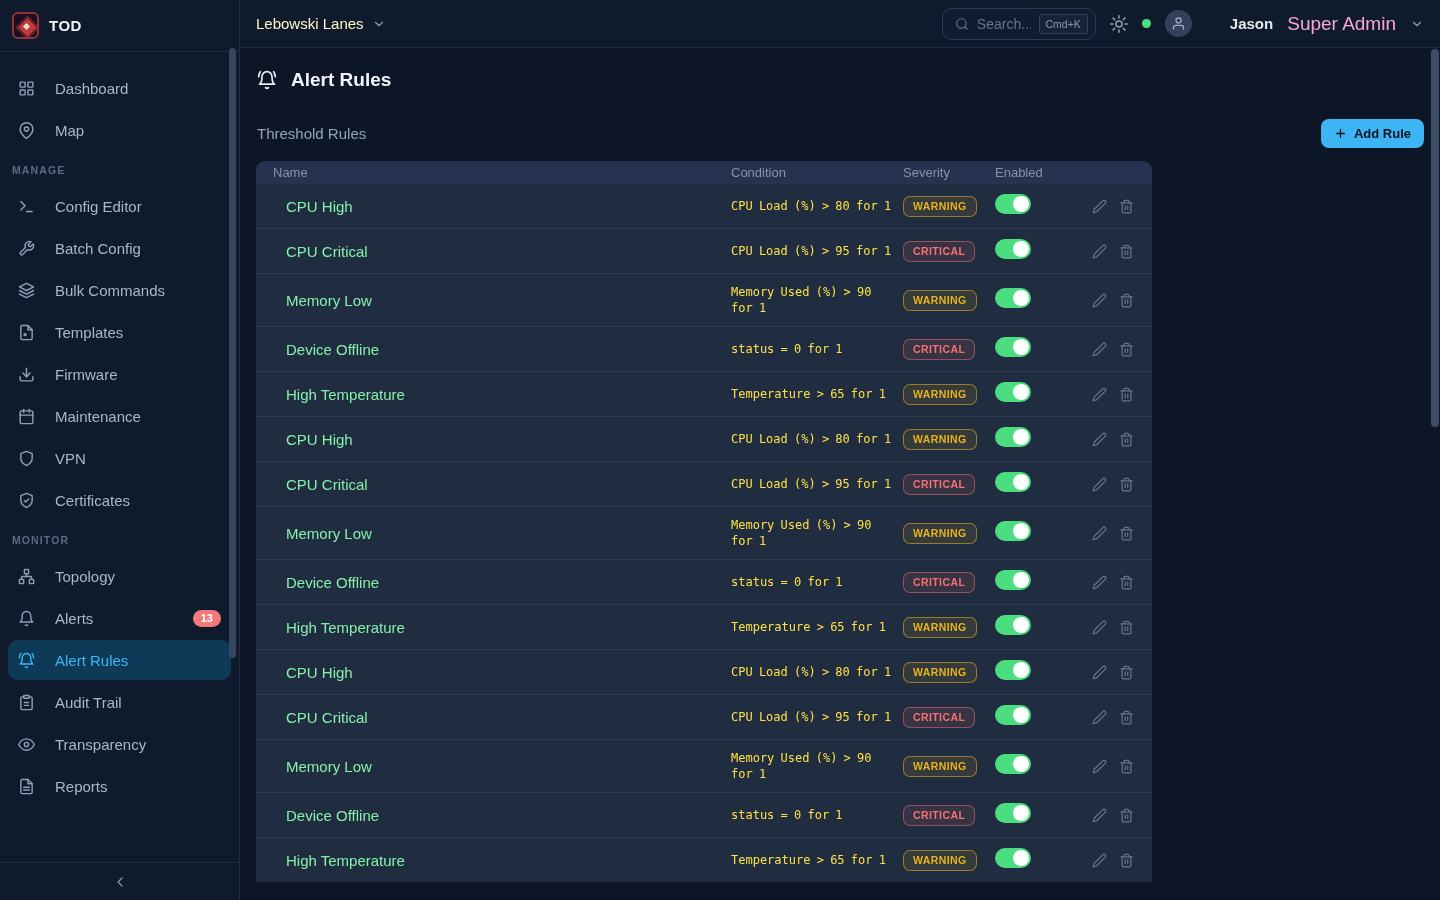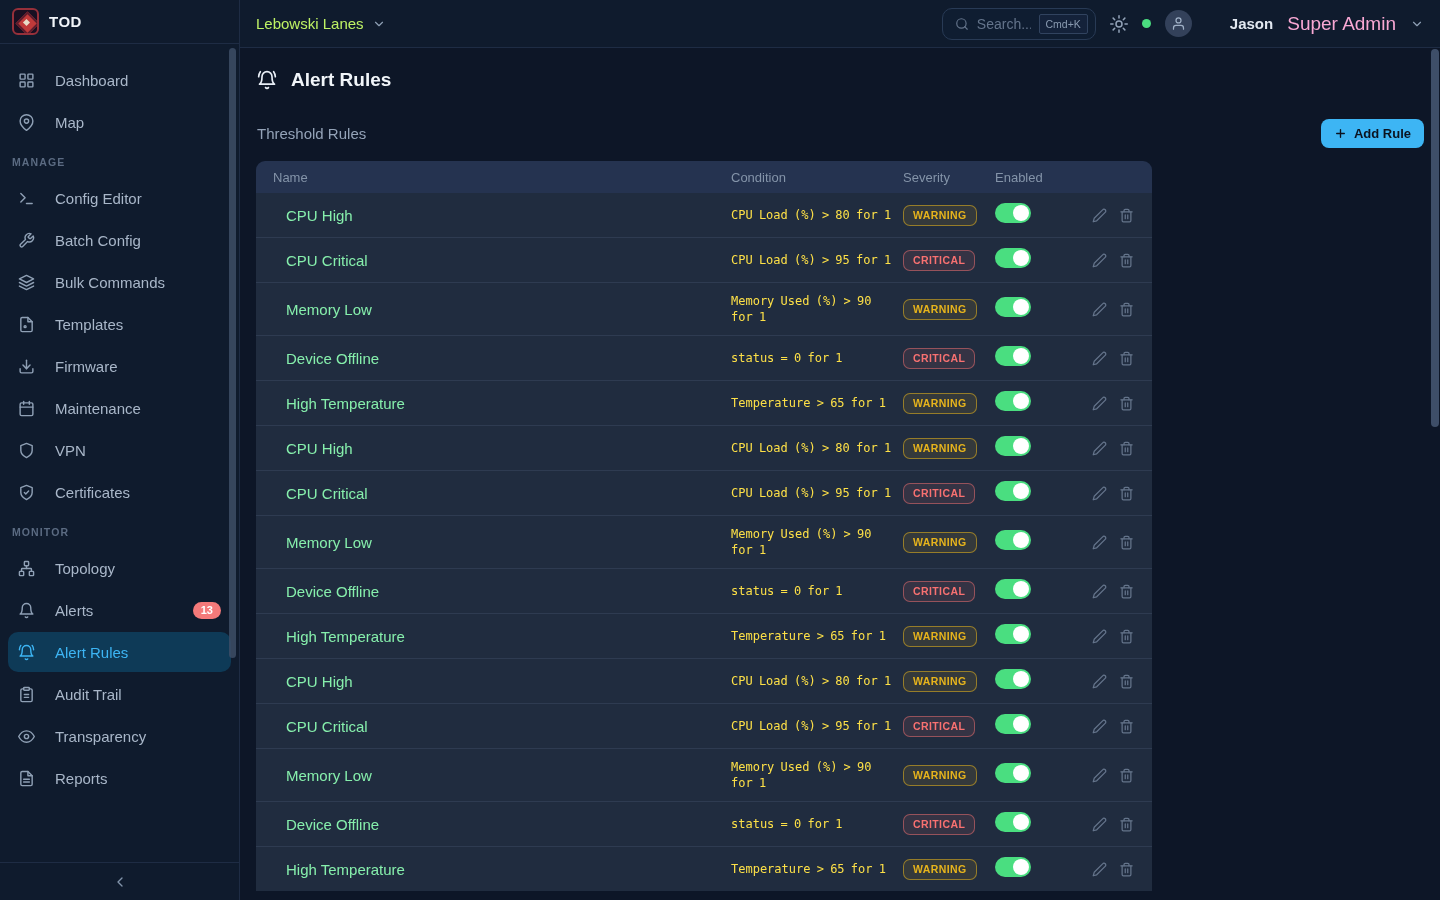--- a/index.html
+++ b/index.html
@@ -18,21 +18,21 @@
     --active-bg:#0e3a57;
   }
   svg.ic { stroke:currentColor; fill:none; stroke-width:2; stroke-linecap:round; stroke-linejoin:round; display:block; }
 
   
   .sidebar{
     position:absolute; left:0; top:0; width:240px; height:900px;
     background:var(--panel); border-right:1px solid var(--border); z-index:5;
   }
   .side-header{
-    height:44px; display:flex; align-items:center; gap:10px; padding:0 12px;
+    height:52px; display:flex; align-items:center; gap:10px; padding:0 12px;
     border-bottom:1px solid var(--border);
   }
   .logo{
     width:27px; height:27px; border-radius:6px; position:relative;
     background:#181022; border:2px solid #96303a; overflow:hidden; flex:0 0 auto;
   }
   .logo::before{
     content:""; position:absolute; left:5px; top:5px; width:13px; height:13px;
     background:#c03a3a; border:2px solid #5e1d2c; transform:rotate(45deg);
   }
@@ -70,21 +70,21 @@
     position:absolute; left:229px; top:48px; width:7px; height:610px;
     background:#3d4d66; border-radius:4px; opacity:.85; z-index:6;
   }
 
   
   .topbar{
     position:absolute; left:240px; top:0; width:1200px; height:48px;
     background:var(--panel); border-bottom:1px solid var(--border);
     display:flex; align-items:center; padding:0 16px; z-index:4;
   }
-  .org-switcher{ display:flex; align-items:center; gap:8px; color:#bef264; font-size:15px; cursor:pointer; }
+  .org-switcher{ display:flex; align-items:center; gap:8px; color:#fef9c3; font-size:15px; cursor:pointer; }
   .org-switcher svg{ width:14px; height:14px; color:#8fa0b5; }
   .topbar-right{ margin-left:auto; display:flex; align-items:center; gap:14px; }
   .searchbox{
     width:154px; height:32px; border:1px solid #283a55; border-radius:10px;
     display:flex; align-items:center; gap:8px; padding:0 7px 0 12px;
     background:#0f1d31; cursor:text;
   }
   .searchbox .s-icon{ width:14px; height:14px; color:#64748b; flex:0 0 auto; }
   .search-ph{ color:#64748b; font-size:14px; flex:1 1 auto; white-space:nowrap; overflow:hidden; }
   .kbd{
@@ -114,21 +114,21 @@
     margin-left:auto; background:var(--accent); color:#0b1320; border:none;
     font-family:inherit; font-size:13px; font-weight:bold; border-radius:8px;
     height:29px; padding:0 13px; display:flex; align-items:center; gap:7px; cursor:pointer;
   }
   .add-btn svg{ width:13px; height:13px; stroke-width:2.5; }
 
   .table-card{
     margin:13px 0 0 16px; width:896px; border-radius:9px 9px 0 0; overflow:hidden;
   }
   .tgrid{ display:grid; grid-template-columns:475px 172px 92px 97px 1fr; align-items:center; }
-  .thead{ background:var(--thead); height:32px; }
+  .thead{ background:var(--thead); height:23px; }
   .thead .hcell{ font-size:13px; color:#8494a9; }
   .hcell.name{ padding-left:17px; }
   .row{
     background:var(--row); min-height:44px; padding:10px 0;
     border-top:1px solid var(--line);
   }
   .row:first-of-type{ border-top:none; }
   .cell.name{ padding-left:17px; font-size:15px; color:#86efac;margin-left:13px; }
   .cell.cond{
     font-family:"DejaVu Sans Mono", monospace; font-size:12px; line-height:16px;

